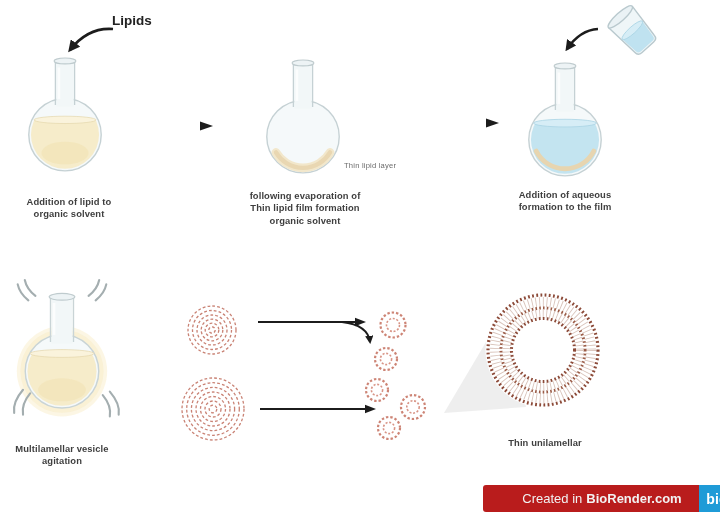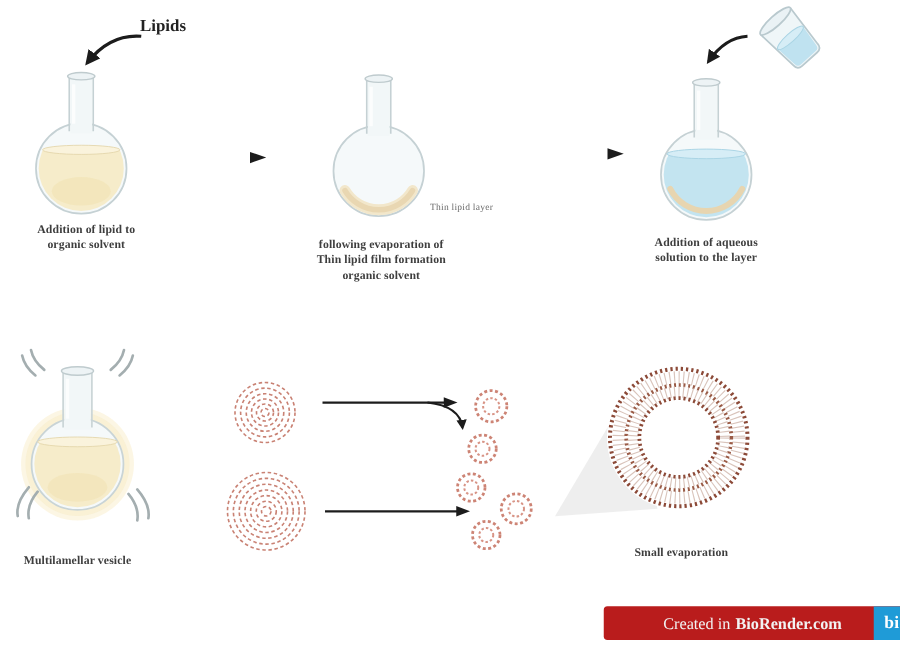--- a/index.html
+++ b/index.html
@@ -1,18 +1,18 @@
 <!DOCTYPE html>
 <html><head>
 <meta charset="utf-8">
 <style>
   html,body{margin:0;padding:0;background:#fff;}
   #canvas{
     position:relative;width:720px;height:512px;background:#ffffff;overflow:hidden;
-    font-family:Liberation Serif, serif;
+    font-family:Liberation Sans, sans-serif;
   }
   .abs{position:absolute;}
   .caption{
     position:absolute;text-align:center;
     font-weight:700;font-size:9.4px;line-height:1.32;color:#3e3e3e;
     letter-spacing:.1px;
   }
   .caption div{white-space:nowrap;}
   #lipids-label{
     position:absolute;left:112px;top:13px;
@@ -68,21 +68,21 @@
       <rect x="10" y="79" width="90" height="62" fill="#f6ecca"></rect>
       <ellipse cx="55" cy="118" rx="27" ry="13" fill="#f1e3b4" opacity="0.65"></ellipse>
     </g>
     <ellipse cx="55" cy="80" rx="35.5" ry="4.2" fill="#faf3dc" stroke="#e4d6ab" stroke-width="0.8"></ellipse>
     <rect x="45" y="13" width="20" height="52" fill="#f2f7f8"></rect>
     <path d="M44,13 L44,63 M66,13 L66,63" stroke="#c5d1d4" stroke-width="1.5" fill="none"></path>
     <path d="M48,20 L48,56" stroke="#ffffff" stroke-width="3" opacity="0.8"></path>
     <ellipse cx="55" cy="12.5" rx="12.5" ry="3.4" fill="#edf3f5" stroke="#bfcbce" stroke-width="1.3"></ellipse>
   </svg>
 
-  <div class="caption" style="left:4px;top:178px;width:130px;">
+  <div class="caption" style="left:4px;top:196px;width:130px;">
     <div>Addition of lipid to</div>
     <div>organic solvent</div>
   </div>
 
   <svg class="abs" style="left:138px;top:119px;" width="78" height="14" viewBox="0 0 78 14">
     <defs>
       <linearGradient id="fade1" x1="0" y1="0" x2="1" y2="0">
         <stop offset="0" stop-color="#dddddd"></stop>
           <stop offset="1" stop-color="#1c1c1c"></stop>
       </linearGradient>
@@ -140,21 +140,21 @@
     <path d="M22,110 A37,37 0 0 0 88,110" fill="none" stroke="#e7d5b0" stroke-width="5.5" stroke-linecap="round"></path>
     <ellipse cx="55" cy="78" rx="36" ry="4.4" fill="#d6edf6" stroke="#a9d4e4" stroke-width="0.9"></ellipse>
     <rect x="45" y="13" width="20" height="52" fill="#f2f7f8"></rect>
     <path d="M44,13 L44,63 M66,13 L66,63" stroke="#c5d1d4" stroke-width="1.5" fill="none"></path>
     <path d="M48,20 L48,56" stroke="#ffffff" stroke-width="3" opacity="0.8"></path>
     <ellipse cx="55" cy="12.5" rx="12.5" ry="3.4" fill="#edf3f5" stroke="#bfcbce" stroke-width="1.3"></ellipse>
   </svg>
 
   <div class="caption" style="left:495px;top:189px;width:140px;">
     <div>Addition of aqueous</div>
-    <div>solution to the layer</div>
+    <div>formation to the film</div>
   </div>
 
   <svg class="abs" style="left:0px;top:278px;" width="124" height="151" viewBox="0 0 140 170">
     <defs>
         <clipPath id="bulb4">
           <circle cx="70" cy="105" r="39"></circle>
         </clipPath>
       </defs>
     <circle cx="70" cy="105" r="51" fill="#f9efcd" opacity="0.55"></circle>
     <circle cx="70" cy="105" r="47" fill="#f7ecc6" opacity="0.5"></circle>
@@ -176,20 +176,21 @@
         <path d="M108,25 Q118,17 120,7"></path>
       <path d="M34,130 Q24,142 26,154"></path> 
         <path d="M26,126 Q14,140 16,152"></path>
       <path d="M116,132 Q126,144 124,156"></path> 
         <path d="M124,128 Q136,142 134,154"></path>
     </g>
   </svg>
 
   <div class="caption" style="left:0px;top:443px;width:124px;">
     <div>Multilamellar vesicle</div>
+    <div>agitation</div>
   </div>
 
   <svg class="abs" style="left:184px;top:302px;" width="56" height="56" viewBox="0 0 56 56">
     <g fill="none" stroke="#c98274" stroke-width="1.3" stroke-dasharray="2.8 2.1">
       <circle cx="28" cy="28" r="24"></circle>
         <circle cx="28" cy="28" r="19.5"></circle>
       <circle cx="28" cy="28" r="15"></circle>
         <circle cx="28" cy="28" r="10.8"></circle>
       <circle cx="28" cy="28" r="6.8"></circle>
         <circle cx="28" cy="28" r="3.2"></circle>
@@ -255,21 +256,21 @@
       <circle cx="70" cy="70" r="55" stroke="#8c4a38" stroke-width="3.2" stroke-dasharray="1.8 2.4"></circle>
       <circle cx="70" cy="70" r="48" stroke="#d9c4bb" stroke-width="10" stroke-dasharray="0.9 2.8"></circle>
       <circle cx="70" cy="70" r="42" stroke="#9a5b46" stroke-width="3" stroke-dasharray="1.6 2.2"></circle>
       <circle cx="70" cy="70" r="36.5" stroke="#d9c4bb" stroke-width="9" stroke-dasharray="0.9 2.6"></circle>
       <circle cx="70" cy="70" r="31.5" stroke="#8c4a38" stroke-width="3" stroke-dasharray="1.7 2.3"></circle>
     </g>
     <circle cx="70" cy="70" r="29.5" fill="#ffffff"></circle>
   </svg>
 
   <div class="caption" style="left:475px;top:437px;width:140px;z-index:2;">
-    <div>Small evaporation</div>
+    <div>Thin unilamellar</div>
   </div>
 
   <div id="biorender-badge" style="background: #b91c1c; padding-left: 22px;">
     <div id="badge-text">
       <span>Created in</span>
       <strong>BioRender.com</strong>
     </div>
     <div id="badge-logo" style="background: rgb(31, 155, 215);">bio</div>
   </div>
 

